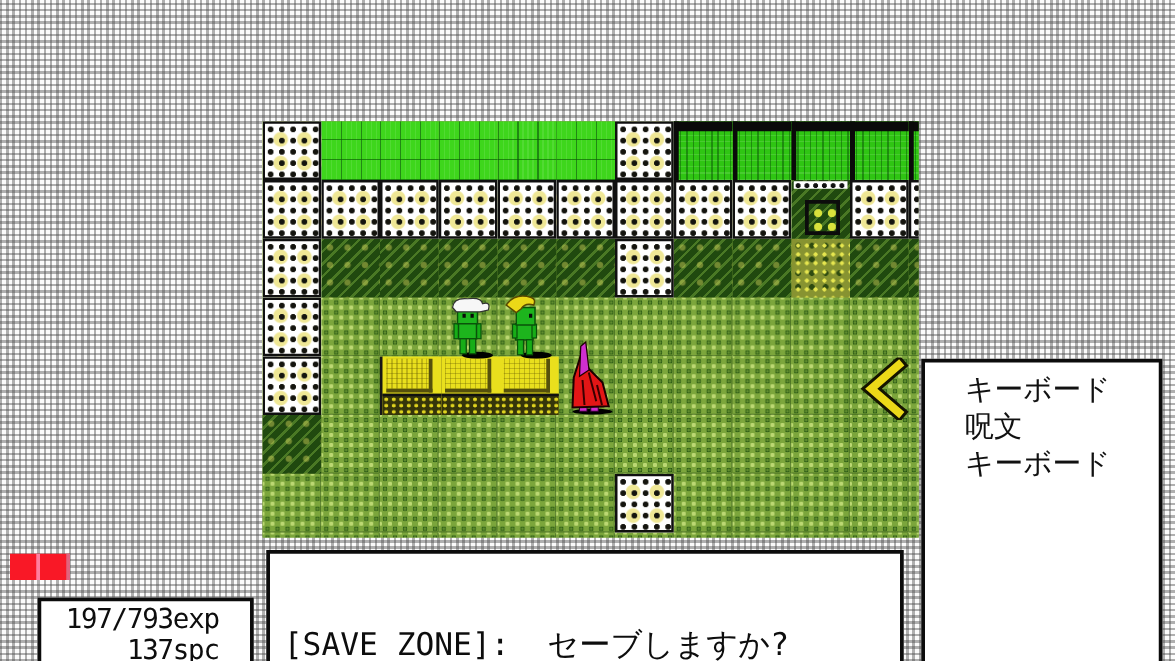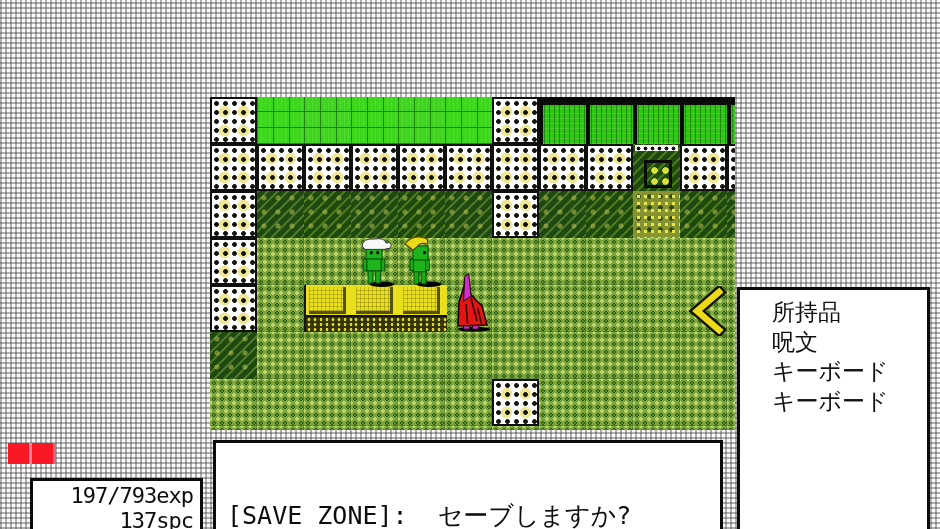--- a/index.html
+++ b/index.html
@@ -101,21 +101,21 @@
     white-space:nowrap;cursor:pointer;
   }
   .menu-panel{padding-top:8px;}
   .dialog{left:213px;top:440px;width:510px;height:95px;}
   .dialog-text{
     position:absolute;left:11px;top:56px;font-family:"DejaVu Sans Mono", monospace;
     font-size:25px;color:#0d0d0d;white-space:pre;letter-spacing:0;
   }
   .stats{left:30px;top:478px;width:173px;height:58px;text-align:right;}
   .stats-line{
-    padding-right:7px;font-family:"DejaVu Sans Mono", monospace;font-size:22px;
+    padding-right:25px;font-family:"DejaVu Sans Mono", monospace;font-size:22px;
     line-height:25px;color:#0d0d0d;letter-spacing:-1px;
   }
   .stats-line:first-child{margin-top:2px;}
   .redbar{position:absolute;left:8px;top:443px;width:48px;height:21px;background:#f91826;}
   .redbar .split{position:absolute;left:21px;top:0;width:3px;height:100%;background:#ff7f9f;}
   .redbar .edge{position:absolute;right:0;top:0;width:3px;height:100%;background:#e0637e;}
 </style>
 </head>
 <body>
 
@@ -253,23 +253,22 @@
       <path d="M13.5 13 L16.5 24.5 M11 16 L11.8 26 M16.8 18 L18.8 26" stroke="#3a0000" stroke-width="0.8" fill="none"></path>
     </svg>
 
     <svg class="sprite" style="left:478px;top:189px" width="40" height="50" viewBox="0 0 20 25">
       <path d="M15.5 3 L4.5 12.5 L15.5 22" fill="none" stroke="#141400" stroke-width="5.6" stroke-linecap="square"></path>
       <path d="M15.5 3 L4.5 12.5 L15.5 22" fill="none" stroke="#ecd918" stroke-width="3.2" stroke-linecap="square"></path>
     </svg>
   </div>
 
   <div class="win menu-panel">
-    <div class="menu-item">所持品</div>
+    <div class="menu-item">キーボード</div>
     <div class="menu-item">呪文</div>
-    <div class="menu-item">キーボード</div>
     <div class="menu-item">キーボード</div>
   </div>
 
   <div class="win dialog">
     <div class="dialog-text">[SAVE ZONE]:  セーブしますか?</div>
   </div>
 
   <div class="win stats">
     <div class="stats-line">197/793exp</div>
     <div class="stats-line">137spc</div>

